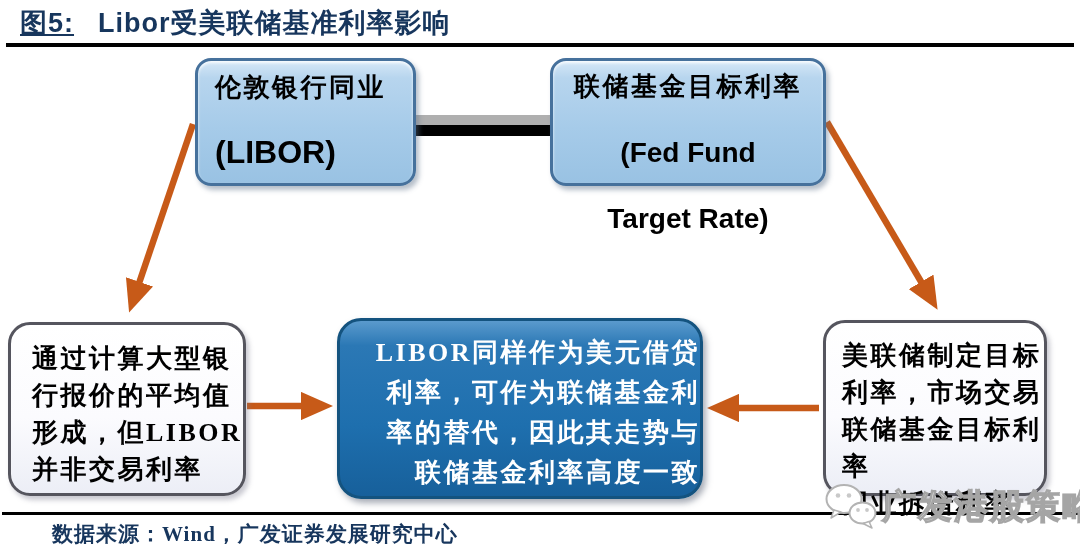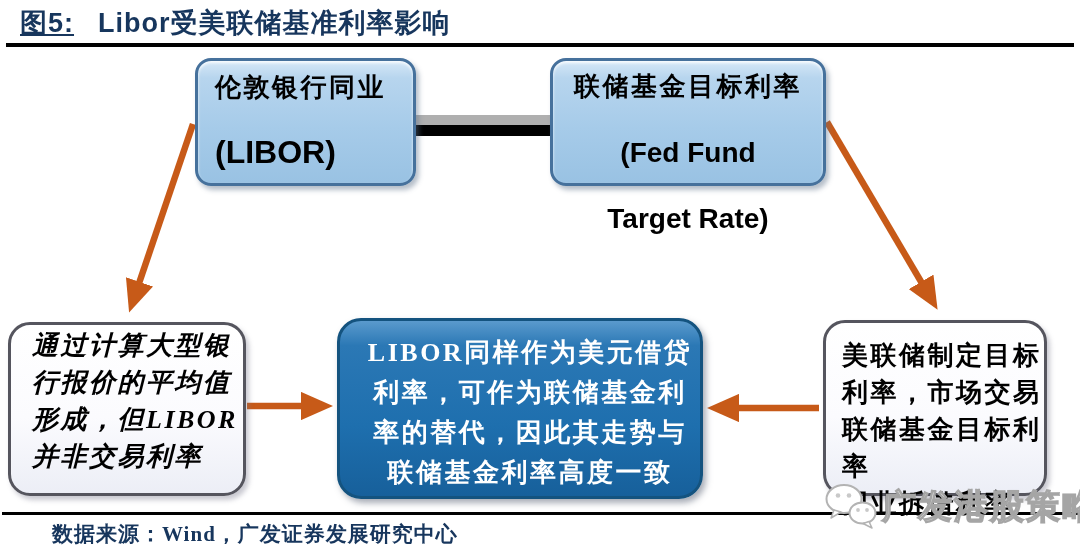--- a/index.html
+++ b/index.html
@@ -31,24 +31,24 @@
         border:3px solid #14537F;border-radius:24px;color:#fff;
         box-shadow:3px 4px 6px rgba(80,90,110,.5);}
 
   
   .node-libor{left:195px;top:58px;width:221px;height:128px;padding:8px 8px 0 17px;
               font-size:26px;line-height:37px;text-align:left;}
   .node-libor .latin{font-size:32px;}
   .node-fed{left:550px;top:58px;width:276px;height:128px;padding-top:7px;
             font-size:26px;line-height:38px;text-align:center;}
   .node-fed .latin{font-size:28px;}
-  .node-libor-note{left:8px;top:322px;width:238px;height:174px;padding:2px 0 0 21px;
-                   font-size:26px;line-height:37px;text-align:left;font-style:italic;}
+  .node-libor-note{left:8px;top:322px;width:238px;height:174px;padding:15px 0 0 21px;
+                   font-size:26px;line-height:37px;text-align:left;}
   .node-conclusion{left:337px;top:318px;width:366px;height:181px;padding:12px 0 0 20px;
-                   font-size:26px;line-height:40px;text-align:center;}
+                   font-size:26px;line-height:40px;text-align:right;}
   .node-fed-note{left:823px;top:320px;width:224px;height:176px;padding:14px 0 0 16px;
                  font-size:26px;line-height:37px;text-align:left;}
 
   
   .footer-rule{position:absolute;left:2px;top:512px;width:1076px;height:3px;background:#000;z-index:2;}
   .footer{position:absolute;left:14px;top:520px;font-size:21px;font-weight:bold;color:#17365D;
           letter-spacing:1px;font-family:"Liberation Serif","DejaVu Serif",serif;white-space:nowrap;margin-left:38px;}
 
   
   .watermark{position:absolute;left:824px;top:483px;display:flex;align-items:center;z-index:3;}

